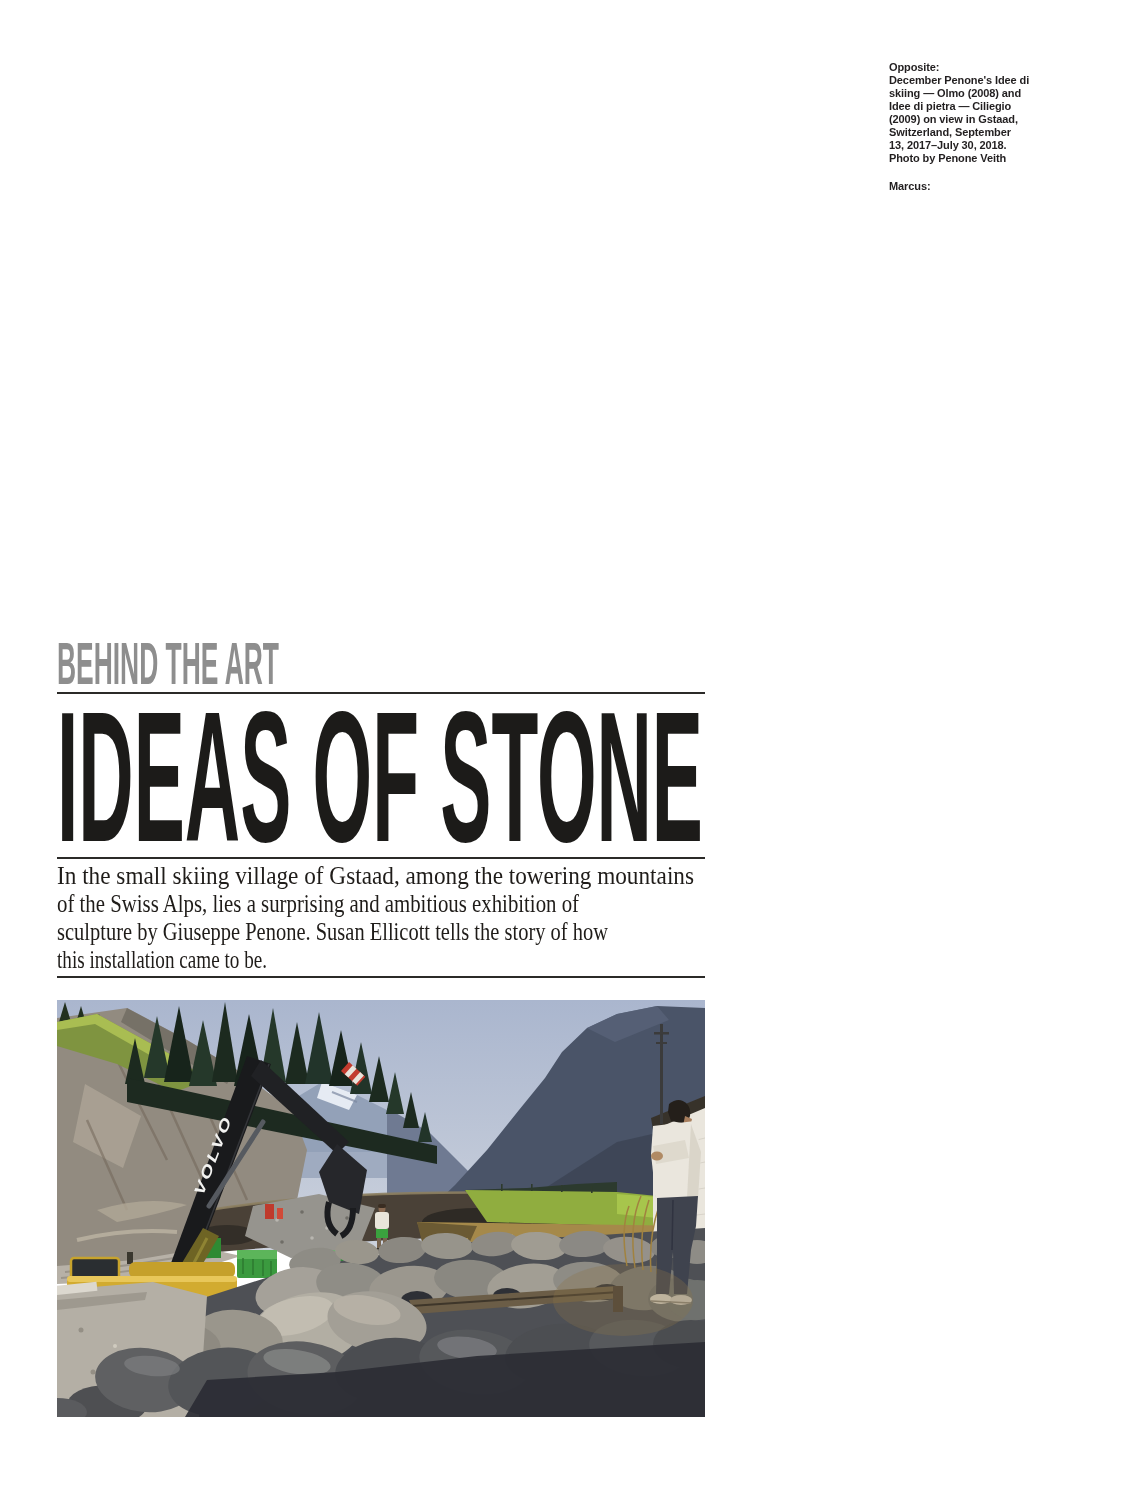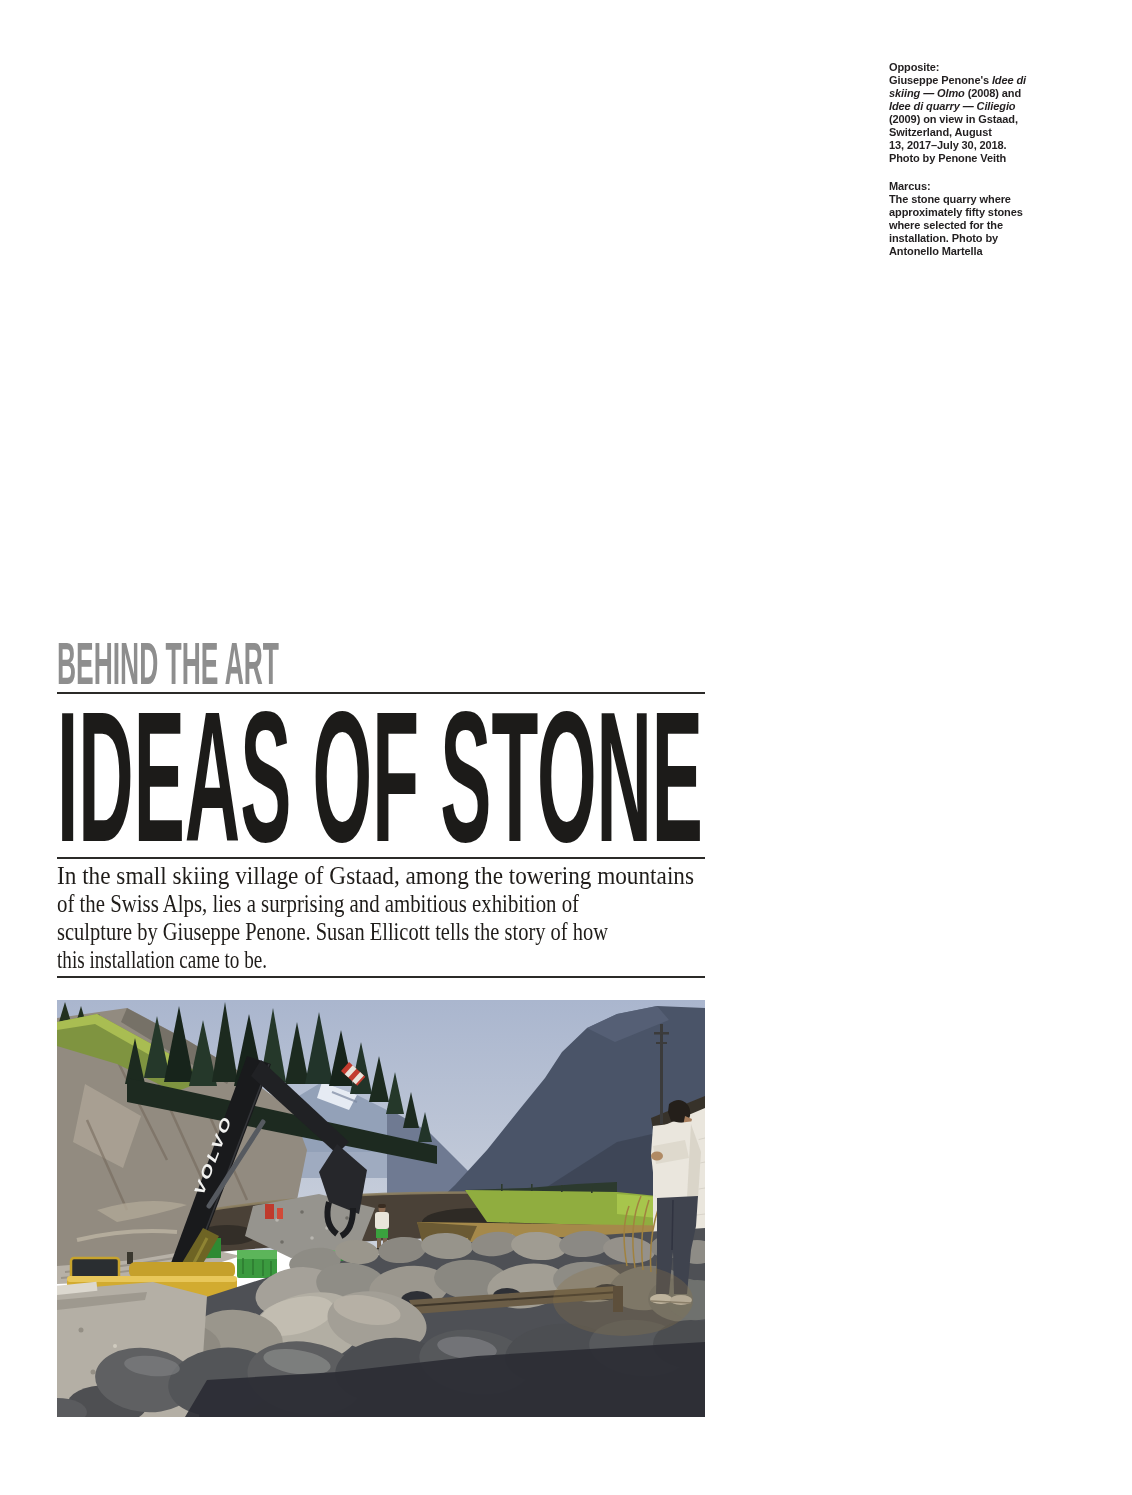--- a/index.html
+++ b/index.html
@@ -2,21 +2,21 @@
 <html><head>
 <meta charset="utf-8">
 <style>
   html,body{margin:0;padding:0;background:#ffffff;}
   .page{position:relative;width:1132px;height:1495px;background:#ffffff;overflow:hidden;
         font-family:"Liberation Sans",sans-serif;}
   
   .caption{position:absolute;left:889px;top:61px;width:175px;color:#221f20;
            font:bold 11px/13px "Liberation Sans",sans-serif;letter-spacing:-0.1px;}
   .cap-label,.cap-line{white-space:nowrap;}
-  .it{font-style:italic;}
+  .it{}
   .cap-block + .cap-block{margin-top:15px;}
   
   .rule{position:absolute;left:57px;width:648px;height:2px;background:#2b2a28;}
   .rule-a{top:692px;}
   .rule-b{top:857px;}
   .rule-c{top:976px;}
   
   .kicker-svg{position:absolute;left:57px;top:633px;overflow:visible;}
   .title-svg{position:absolute;left:57px;top:698px;overflow:visible;}
   .intro-svg{position:absolute;left:57px;top:859px;overflow:visible;}
@@ -32,38 +32,31 @@
 </style>
 </head>
 <body>
 
 <div class="page">
 
   <div class="caption">
     <div class="cap-block">
       <div class="cap-label">Opposite:</div>
       <div>
-          <div class="cap-line"><span>Giuseppe Penone's </span><span class="it">Idee di</span></div>
+          <div class="cap-line"><span>December Penone's </span><span class="it">Idee di</span></div>
           <div class="cap-line"><span class="it">skiing — Olmo</span><span> (2008) and</span></div>
-          <div class="cap-line"><span class="it">Idee di quarry — Ciliegio</span></div>
+          <div class="cap-line"><span class="it">Idee di pietra — Ciliegio</span></div>
           <div class="cap-line"><span>(2009) on view in Gstaad,</span></div>
-          <div class="cap-line"><span>Switzerland, August</span></div>
+          <div class="cap-line"><span>Switzerland, September</span></div>
           <div class="cap-line"><span>13, 2017–July 30, 2018.</span></div>
           <div class="cap-line"><span>Photo by Penone Veith</span></div>
         </div>
     </div>
     <div class="cap-block">
       <div class="cap-label">Marcus:</div>
-      <div>
-          <div class="cap-line"><span>The stone quarry where</span></div>
-          <div class="cap-line"><span>approximately fifty stones</span></div>
-          <div class="cap-line"><span>where selected for the</span></div>
-          <div class="cap-line"><span>installation. Photo by</span></div>
-          <div class="cap-line"><span>Antonello Martella</span></div>
-        </div>
     </div>
   </div>
 
   <svg class="kicker-svg" width="648" height="58">
     <text x="0" y="51" font-size="60" textLength="222" lengthAdjust="spacingAndGlyphs" fill="#8e8e8e">BEHIND THE ART</text>
   </svg>
 
   <div class="rule rule-a"></div>
 
   <svg class="title-svg" width="648" height="152">

